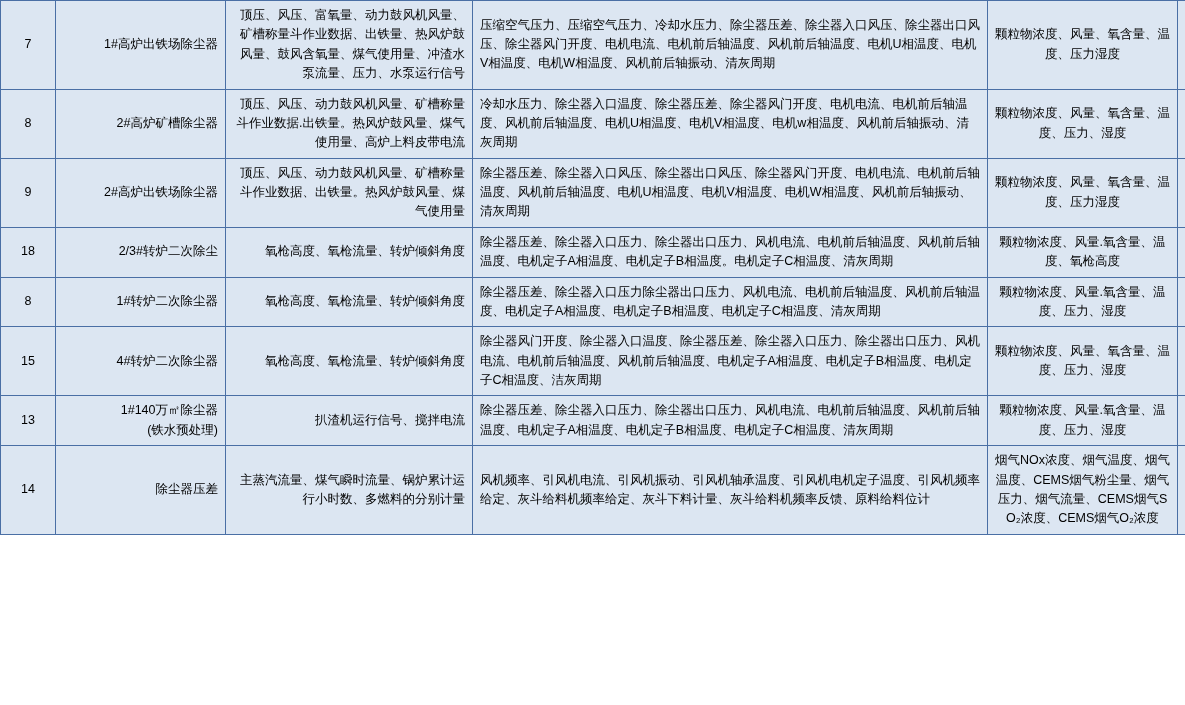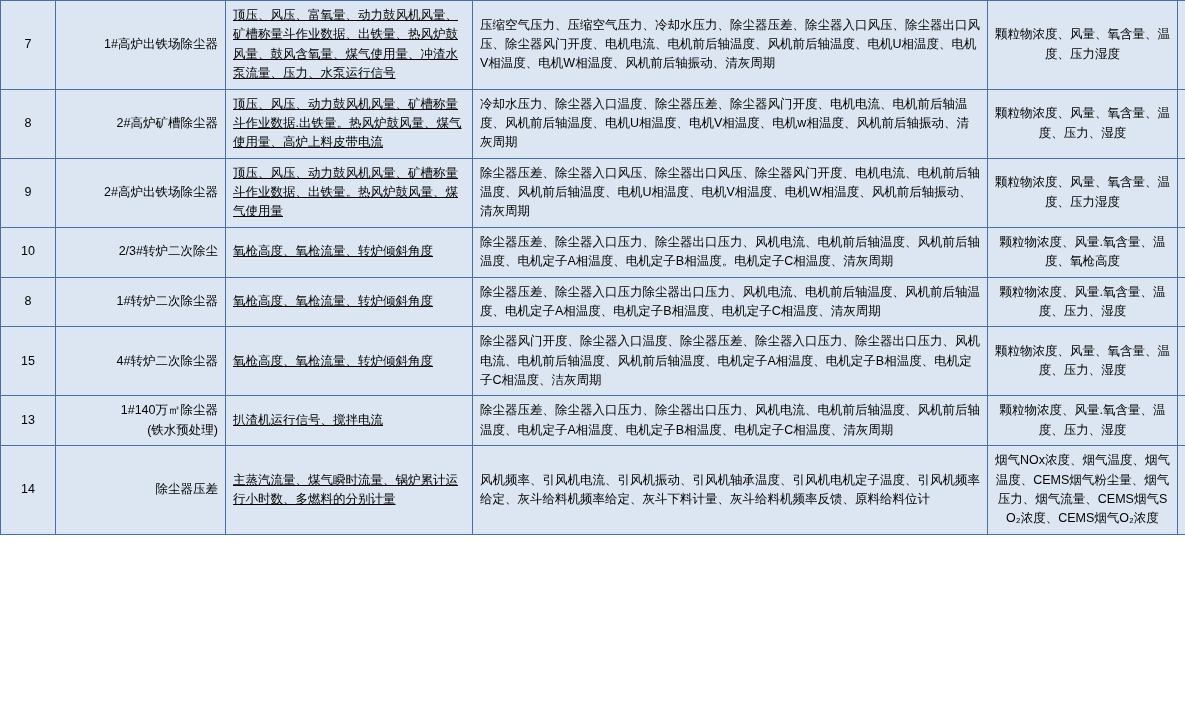--- a/index.html
+++ b/index.html
@@ -34,23 +34,22 @@
     text-align: center;
     vertical-align: middle;
   }
   td.col-name {
     width: 155px;
     text-align: right;
     vertical-align: middle;
   }
   td.col-process {
     width: 232px;
-    text-align: left;
+    text-align: right;
     vertical-align: middle;
-    text-decoration: underline;
   }
   td.col-equipment {
     width: 500px;
     text-align: left;
     vertical-align: middle;
   }
   td.col-emission {
     width: 175px;
     text-align: center;
     vertical-align: middle;
@@ -87,21 +86,21 @@
     </tr>
     <tr>
       <td class="col-index">9</td>
       <td class="col-name">2#高炉出铁场除尘器</td>
       <td class="col-process">顶压、风压、动力鼓风机风量、矿槽称量斗作业数据、出铁量。热风炉鼓风量、煤气使用量</td>
       <td class="col-equipment">除尘器压差、除尘器入口风压、除尘器出口风压、除尘器风门开度、电机电流、电机前后轴温度、风机前后轴温度、电机U相温度、电机V相温度、电机W相温度、风机前后轴振动、清灰周期</td>
       <td class="col-emission">颗粒物浓度、风量、氧含量、温度、压力湿度</td>
       <td class="col-period">一年</td>
     </tr>
     <tr>
-      <td class="col-index">10</td>
+      <td class="col-index">18</td>
       <td class="col-name">2/3#转炉二次除尘</td>
       <td class="col-process">氧枪高度、氧枪流量、转炉倾斜角度</td>
       <td class="col-equipment">除尘器压差、除尘器入口压力、除尘器出口压力、风机电流、电机前后轴温度、风机前后轴温度、电机定子A相温度、电机定子B相温度。电机定子C相温度、清灰周期</td>
       <td class="col-emission">颗粒物浓度、风量.氧含量、温度、氧枪高度</td>
       <td class="col-period">一年</td>
     </tr>
     <tr>
       <td class="col-index">8</td>
       <td class="col-name">1#转炉二次除尘器</td>
       <td class="col-process">氧枪高度、氧枪流量、转炉倾斜角度</td>

